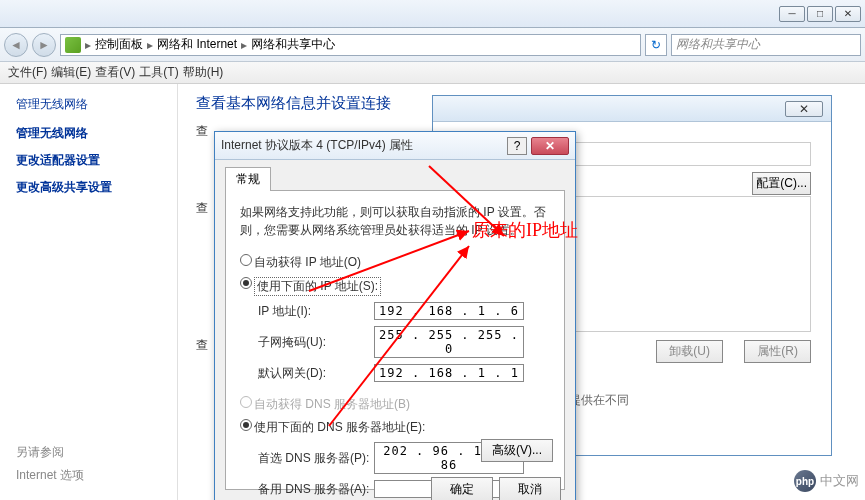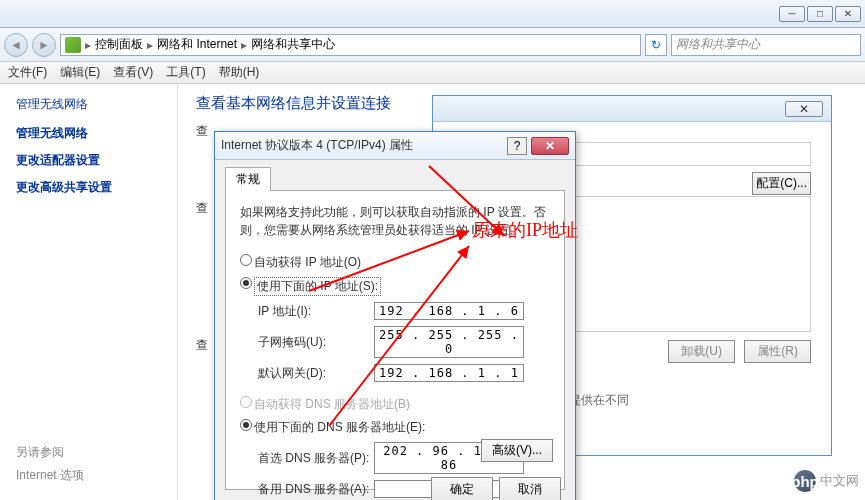--- a/index.html
+++ b/index.html
@@ -12,21 +12,21 @@
     
     .navbar { height: 34px; background: linear-gradient(#f4f8fc, #e8eef5); border-bottom: 1px solid #c0cad5; display: flex; align-items: center; padding: 0 4px; gap: 4px; }
     .nav-btn { width: 24px; height: 24px; border-radius: 50%; background: linear-gradient(#e8f0f8, #d0dce8); border: 1px solid #a0b0c0; display: flex; align-items: center; justify-content: center; color: #888; }
     .breadcrumb { flex: 1; height: 22px; background: #fff; border: 1px solid #9aaabc; display: flex; align-items: center; padding: 0 4px; gap: 2px; }
     .bc-icon { width: 16px; height: 16px; background: linear-gradient(135deg, #7ac142, #5aa022); border-radius: 2px; display: inline-block; }
     .bc-sep { color: #666; padding: 0 2px; }
     .searchbox { width: 190px; height: 22px; background: #fff; border: 1px solid #9aaabc; display: flex; align-items: center; padding: 0 4px; color: #888; font-style: italic; }
     .refresh-btn { width: 22px; height: 22px; border: 1px solid #9aaabc; background: #fff; display: flex; align-items: center; justify-content: center; color: #0066cc; }
     
     
-    .menubar { height: 22px; background: linear-gradient(#f8f8f8, #ececec); border-bottom: 1px solid #d0d0d0; display: flex; align-items: center; padding: 0 8px; gap: 13px; }
+    .menubar { height: 22px; background: linear-gradient(#f8f8f8, #ececec); border-bottom: 1px solid #d0d0d0; display: flex; align-items: center; padding: 0 8px; gap: 4px; }
     .menubar span { color: #333; }
     
     
     .content { display: flex; height: calc(500px - 28px - 34px - 22px); }
     .sidebar { width: 178px; background: #fff; border-right: 1px solid #e0e0e0; padding: 12px 16px; }
     .sidebar-title { color: #003399; margin-bottom: 12px; }
     .sidebar-link { color: #003399; margin-bottom: 10px; display: block; font-weight: bold; }
     .sidebar-bottom { position: absolute; bottom: 10px; left: 16px; color: #888; }
     .sidebar-bottom div { margin-bottom: 6px; }
     
@@ -36,21 +36,21 @@
     .main-row::before { content: "查"; }
     
     
     .bg-dialog { position: absolute; left: 432px; top: 95px; width: 400px; border: 1px solid #6090c0; background: #fff; z-index: 5; }
     .bg-dialog-title { height: 26px; background: linear-gradient(#f0f6fc, #d8e6f4); border-bottom: 1px solid #b0c4d8; padding: 0 8px; display: flex; align-items: center; justify-content: flex-end; }
     .bg-dialog-body { padding: 20px; background: #fff; }
     .bg-list-item { padding: 2px 0; color: #333; }
     .bg-config-btn { float: right; padding: 2px 3px; border: 1px solid #888; background: linear-gradient(#f8f8f8, #e8e8e8); }
     .bg-desc { margin-top: 20px; padding: 8px; color: #666; line-height: 1.5; }
     .bg-btns { margin-top: 8px; text-align: right; }
-    .bg-btns button { padding: 2px 12px; border: 1px solid #888; background: linear-gradient(#f8f8f8, #e8e8e8); margin-left: 6px; color: #888; }
+    .bg-btns button { padding: 2px 12px; border: 1px solid #888; background: linear-gradient(#f8f8f8, #e8e8e8); margin-left: 18px; color: #888; }
     
     
     .ip-dialog { position: absolute; left: 214px; top: 131px; width: 362px; height: 380px; border: 1px solid #4080c0; background: #f0f0f0; z-index: 20; box-shadow: 2px 2px 8px rgba(0,0,0,0.3); }
     .ip-titlebar { height: 28px; background: linear-gradient(#f8fbfe, #e4edf7); border-bottom: 1px solid #b0c4d8; display: flex; align-items: center; padding: 0 6px; }
     .ip-title { flex: 1; color: #333; }
     .ip-help { width: 20px; height: 18px; border: 1px solid #888; background: #f0f0f0; display: flex; align-items: center; justify-content: center; margin-right: 4px; }
     .ip-close { width: 38px; height: 18px; background: linear-gradient(#e8838f, #c94a5a); border: 1px solid #a03040; display: flex; align-items: center; justify-content: center; color: #fff; font-weight: bold; border-radius: 2px; }
     
     .ip-body { padding: 6px 10px; background: #f0f0f0; height: calc(100% - 28px); position: relative; }
     .tab { display: inline-block; padding: 3px 10px; background: #fff; border: 1px solid #aaa; border-bottom: none; position: relative; top: 1px; z-index: 2; }
@@ -73,21 +73,21 @@
     
     .dialog-footer { position: absolute; bottom: 8px; right: 14px; display: flex; gap: 6px; }
     .dialog-footer button { padding: 3px 18px; border: 1px solid #888; background: linear-gradient(#f8f8f8, #e8e8e8); }
     
     
     .annotation { position: absolute; z-index: 50; pointer-events: none; }
     .ann-text { color: #ff0000; font-size: 18px; font-family: "KaiTi", "STKaiti", serif; }
     
     
     .watermark { position: absolute; right: 6px; bottom: 8px; z-index: 100; display: flex; align-items: center; gap: 4px; }
-    .wm-logo { width: 22px; height: 22px; background: linear-gradient(135deg, #6a7890, #3a4860); border-radius: 50%; display: flex; align-items: center; justify-content: center; color: #fff; font-size: 15px; font-weight: bold; }
+    .wm-logo { width: 22px; height: 22px; background: linear-gradient(135deg, #6a7890, #3a4860); border-radius: 50%; display: flex; align-items: center; justify-content: center; color: #fff; font-size: 10px; font-weight: bold; }
     .wm-text { color: #999; font-size: 13px; }
   </style>
 </head>
 <body>
 
 <div class="titlebar">
   <div class="win-btn">─</div>
   <div class="win-btn">□</div>
   <div class="win-btn">✕</div>
 </div>

